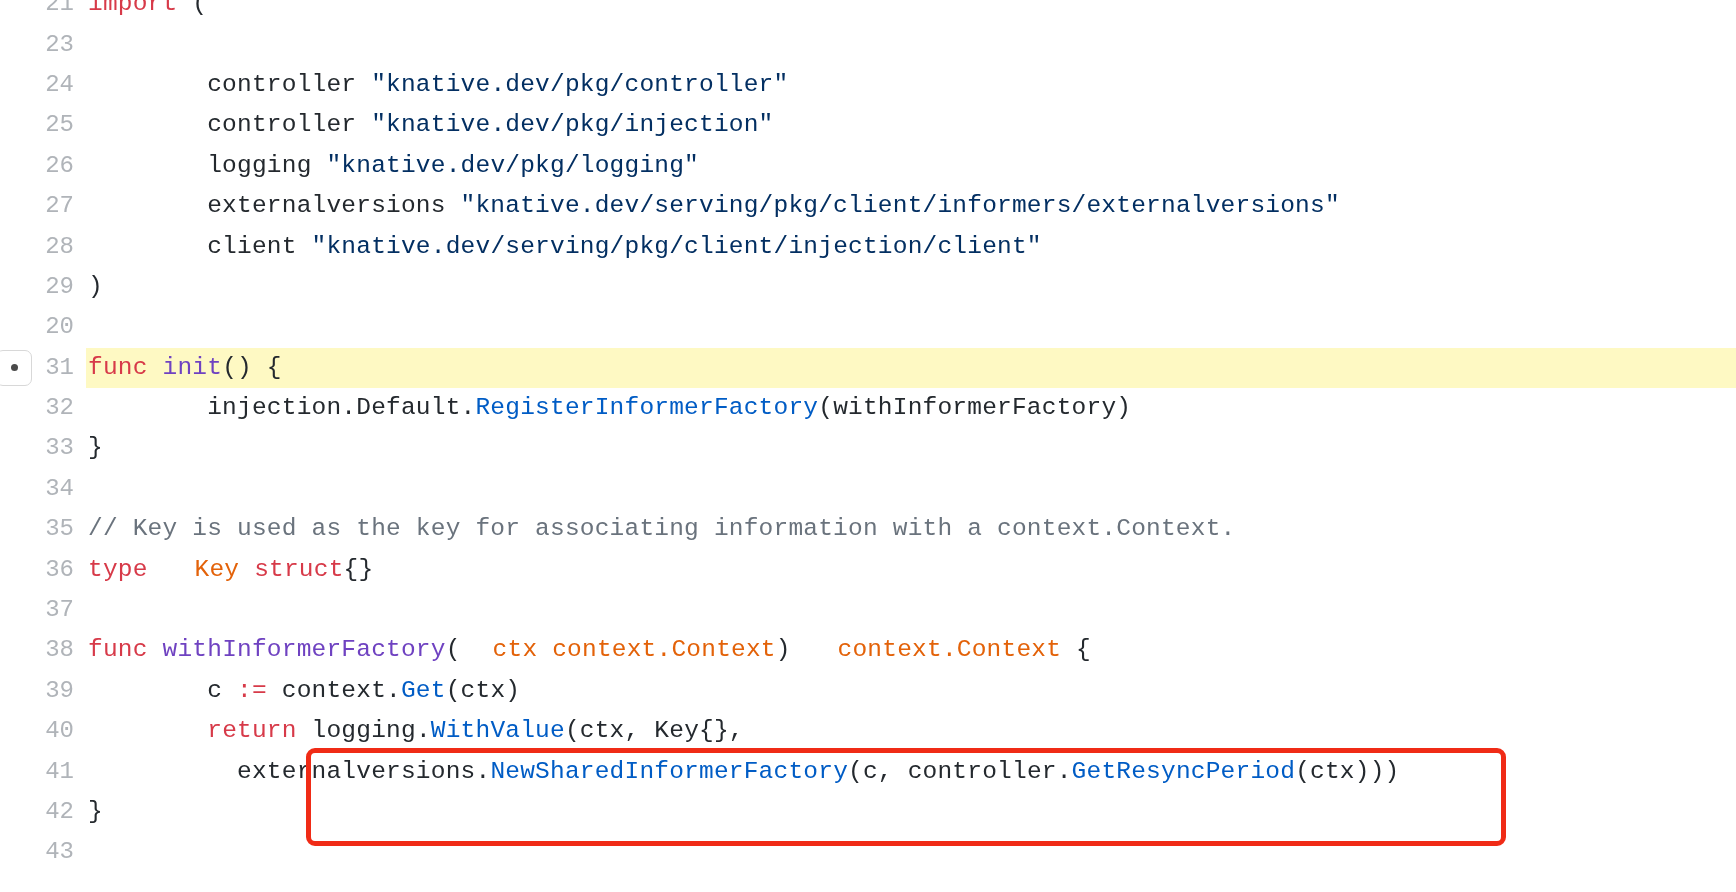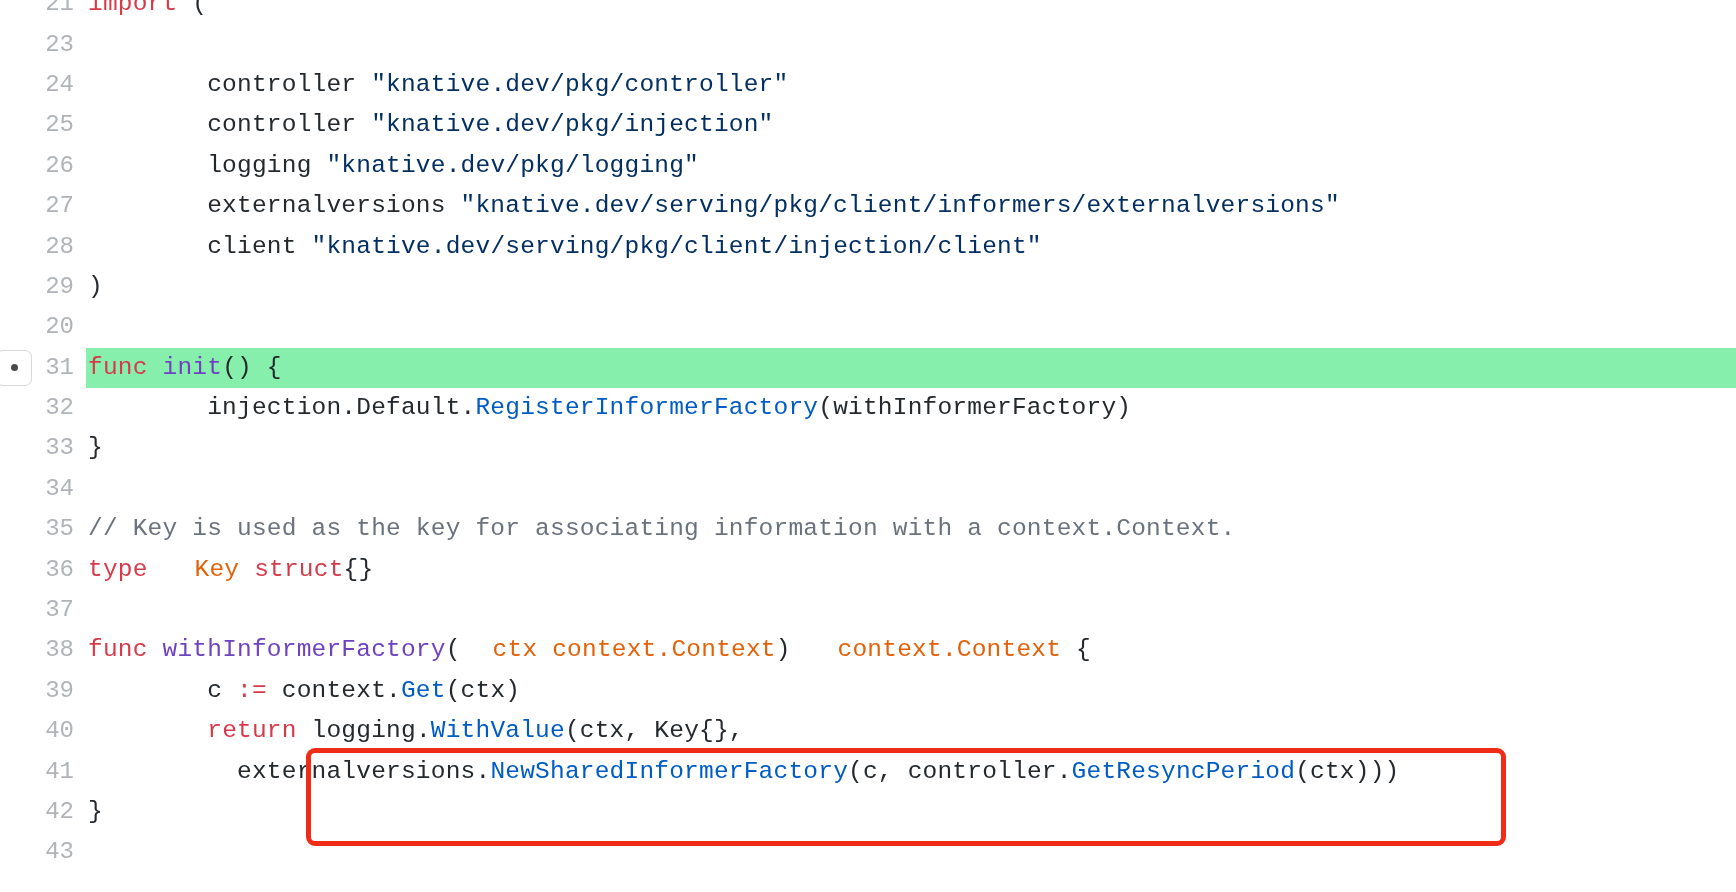--- a/index.html
+++ b/index.html
@@ -119,21 +119,21 @@
   <div class="code-lines">
       <div class="code-line"><div class="line-number">21</div><div class="line-content"><span class="tok-kw">import</span><span class="tok-pl"> (</span></div></div>
       <div class="code-line"><div class="line-number">23</div><div class="line-content"></div></div>
       <div class="code-line"><div class="line-number">24</div><div class="line-content"><span class="tok-pl">        controller </span><span class="tok-str">"knative.dev/pkg/controller"</span></div></div>
       <div class="code-line"><div class="line-number">25</div><div class="line-content"><span class="tok-pl">        controller </span><span class="tok-str">"knative.dev/pkg/injection"</span></div></div>
       <div class="code-line"><div class="line-number">26</div><div class="line-content"><span class="tok-pl">        logging </span><span class="tok-str">"knative.dev/pkg/logging"</span></div></div>
       <div class="code-line"><div class="line-number">27</div><div class="line-content"><span class="tok-pl">        externalversions </span><span class="tok-str">"knative.dev/serving/pkg/client/informers/externalversions"</span></div></div>
       <div class="code-line"><div class="line-number">28</div><div class="line-content"><span class="tok-pl">        client </span><span class="tok-str">"knative.dev/serving/pkg/client/injection/client"</span></div></div>
       <div class="code-line"><div class="line-number">29</div><div class="line-content"><span class="tok-pl">)</span></div></div>
       <div class="code-line"><div class="line-number">20</div><div class="line-content"></div></div>
-      <div class="code-line is-highlighted"><div class="line-gutter-marker"><span class="dot" style="background: rgb(74, 74, 74);"></span></div><div class="line-number">31</div><div class="line-content" style="background: #86efac;"><span class="tok-kw">func</span><span class="tok-pl"> </span><span class="tok-fn">init</span><span class="tok-pl">() {</span></div></div>
+      <div class="code-line is-highlighted"><div class="line-gutter-marker"><span class="dot" style="background: rgb(74, 74, 74);"></span></div><div class="line-number">31</div><div class="line-content" style="background: #fef9c3;"><span class="tok-kw">func</span><span class="tok-pl"> </span><span class="tok-fn">init</span><span class="tok-pl">() {</span></div></div>
       <div class="code-line"><div class="line-number">32</div><div class="line-content"><span class="tok-pl">        injection.Default.</span><span class="tok-call">RegisterInformerFactory</span><span class="tok-pl">(withInformerFactory)</span></div></div>
       <div class="code-line"><div class="line-number">33</div><div class="line-content"><span class="tok-pl">}</span></div></div>
       <div class="code-line"><div class="line-number">34</div><div class="line-content"></div></div>
       <div class="code-line"><div class="line-number">35</div><div class="line-content"><span class="tok-cmt">// Key is used as the key for associating information with a context.Context.</span></div></div>
       <div class="code-line"><div class="line-number">36</div><div class="line-content"><span class="tok-kw">type</span><span class="tok-pl"> </span><span class="tok-type">Key</span><span class="tok-pl"> </span><span class="tok-kw">struct</span><span class="tok-pl">{}</span></div></div>
       <div class="code-line"><div class="line-number">37</div><div class="line-content"></div></div>
       <div class="code-line"><div class="line-number">38</div><div class="line-content"><span class="tok-kw">func</span><span class="tok-pl"> </span><span class="tok-fn">withInformerFactory</span><span class="tok-pl">(</span><span class="tok-type">ctx context.Context</span><span class="tok-pl">) </span><span class="tok-type">context.Context</span><span class="tok-pl"> {</span></div></div>
       <div class="code-line"><div class="line-number">39</div><div class="line-content"><span class="tok-pl">        c </span><span class="tok-kw">:=</span><span class="tok-pl"> context.</span><span class="tok-call">Get</span><span class="tok-pl">(ctx)</span></div></div>
       <div class="code-line"><div class="line-number">40</div><div class="line-content"><span class="tok-pl">        </span><span class="tok-kw">return</span><span class="tok-pl"> logging.</span><span class="tok-call">WithValue</span><span class="tok-pl">(ctx, Key{},</span></div></div>
       <div class="code-line"><div class="line-number">41</div><div class="line-content"><span class="tok-pl">          externalversions.</span><span class="tok-call">NewSharedInformerFactory</span><span class="tok-pl">(c, controller.</span><span class="tok-call">GetResyncPeriod</span><span class="tok-pl">(ctx)))</span></div></div>

